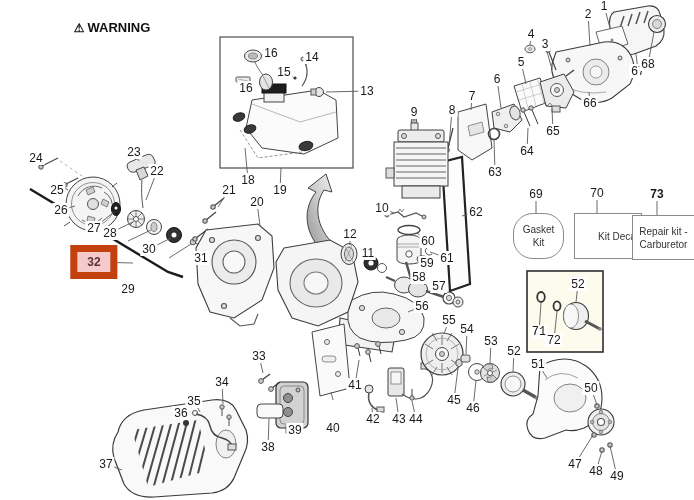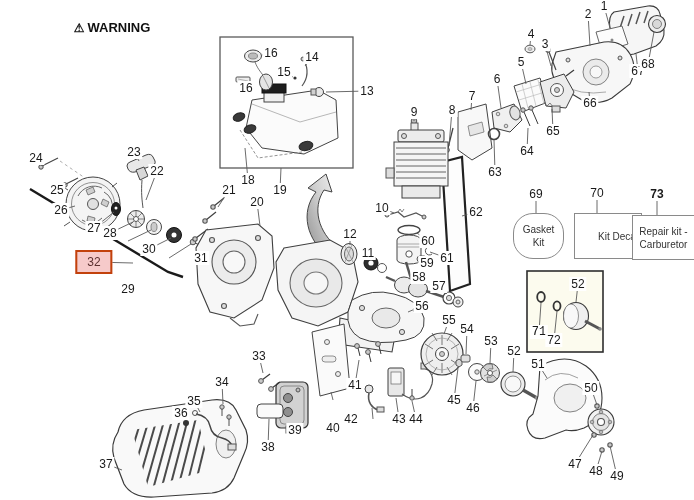--- a/index.html
+++ b/index.html
@@ -3,21 +3,21 @@
 <meta charset="utf-8">
 <style>
   html,body{margin:0;padding:0;background:#fff;}
   #stage{position:relative;width:694px;height:500px;background:#ffffff;overflow:hidden;
          font-family:"Liberation Sans",sans-serif;}
   #art{position:absolute;left:0;top:0;}
   
   .plabel{position:absolute;transform:translate(-50%,-50%);font-size:12px;line-height:1;
           color:#191919;background:#ffffff;padding:1px 2px;white-space:nowrap;z-index:5;}
   .plabel.bold{font-weight:bold;}
-  .plabel.hl{background:#f6caca;border:2px solid #c2410c;color:#5d3232;font-weight:normal;
+  .plabel.hl{background:#f6caca;border:7px solid #c2410c;color:#5d3232;font-weight:bold;
              padding:4px 10px;}
   
   .warning{position:absolute;left:36px;top:20px;width:152px;z-index:4;}
   .warning .wtitle{display:flex;align-items:center;justify-content:center;gap:3px;
                    font-size:13px;font-weight:bold;color:#111;}
   .warning .wicon{font-size:12px;line-height:1;}
   .warning .wbody{margin-top:2px;font-size:9px;line-height:1.28;color:#414141;}
   
   .kitbox{position:absolute;border:1px solid #8a8a8a;background:#fff;display:flex;
           align-items:center;justify-content:center;text-align:center;z-index:4;}
@@ -475,21 +475,21 @@
       <div class="plabel hl" style="left: 94px; top: 262px;">32</div>
       <div class="plabel" style="left: 259px; top: 356px;">33</div>
       <div class="plabel" style="left: 222px; top: 382px;">34</div>
       <div class="plabel" style="left: 194px; top: 401px;">35</div>
       <div class="plabel" style="left: 181px; top: 413px;">36</div>
       <div class="plabel" style="left: 106px; top: 464px;">37</div>
       <div class="plabel" style="left: 268px; top: 447px;">38</div>
       <div class="plabel" style="left: 295px; top: 430px; text-align: center;">39</div>
       <div class="plabel" style="left: 333px; top: 412px; margin-top: 16px;">40</div>
       <div class="plabel" style="left: 355px; top: 385px;">41</div>
-      <div class="plabel" style="left: 351px; top: 419px;">42</div>
+      <div class="plabel" style="left: 373px; top: 419px;">42</div>
       <div class="plabel" style="left: 399px; top: 419px;">43</div>
       <div class="plabel" style="left: 416px; top: 419px;">44</div>
       <div class="plabel" style="left: 454px; top: 400px;">45</div>
       <div class="plabel" style="left: 473px; top: 408px;">46</div>
       <div class="plabel" style="left: 575px; top: 464px;">47</div>
       <div class="plabel" style="left: 596px; top: 471px;">48</div>
       <div class="plabel" style="left: 617px; top: 476px;">49</div>
       <div class="plabel" style="left: 591px; top: 388px;">50</div>
       <div class="plabel" style="left: 538px; top: 364px;">51</div>
       <div class="plabel" style="left: 514px; top: 351px;">52</div>

